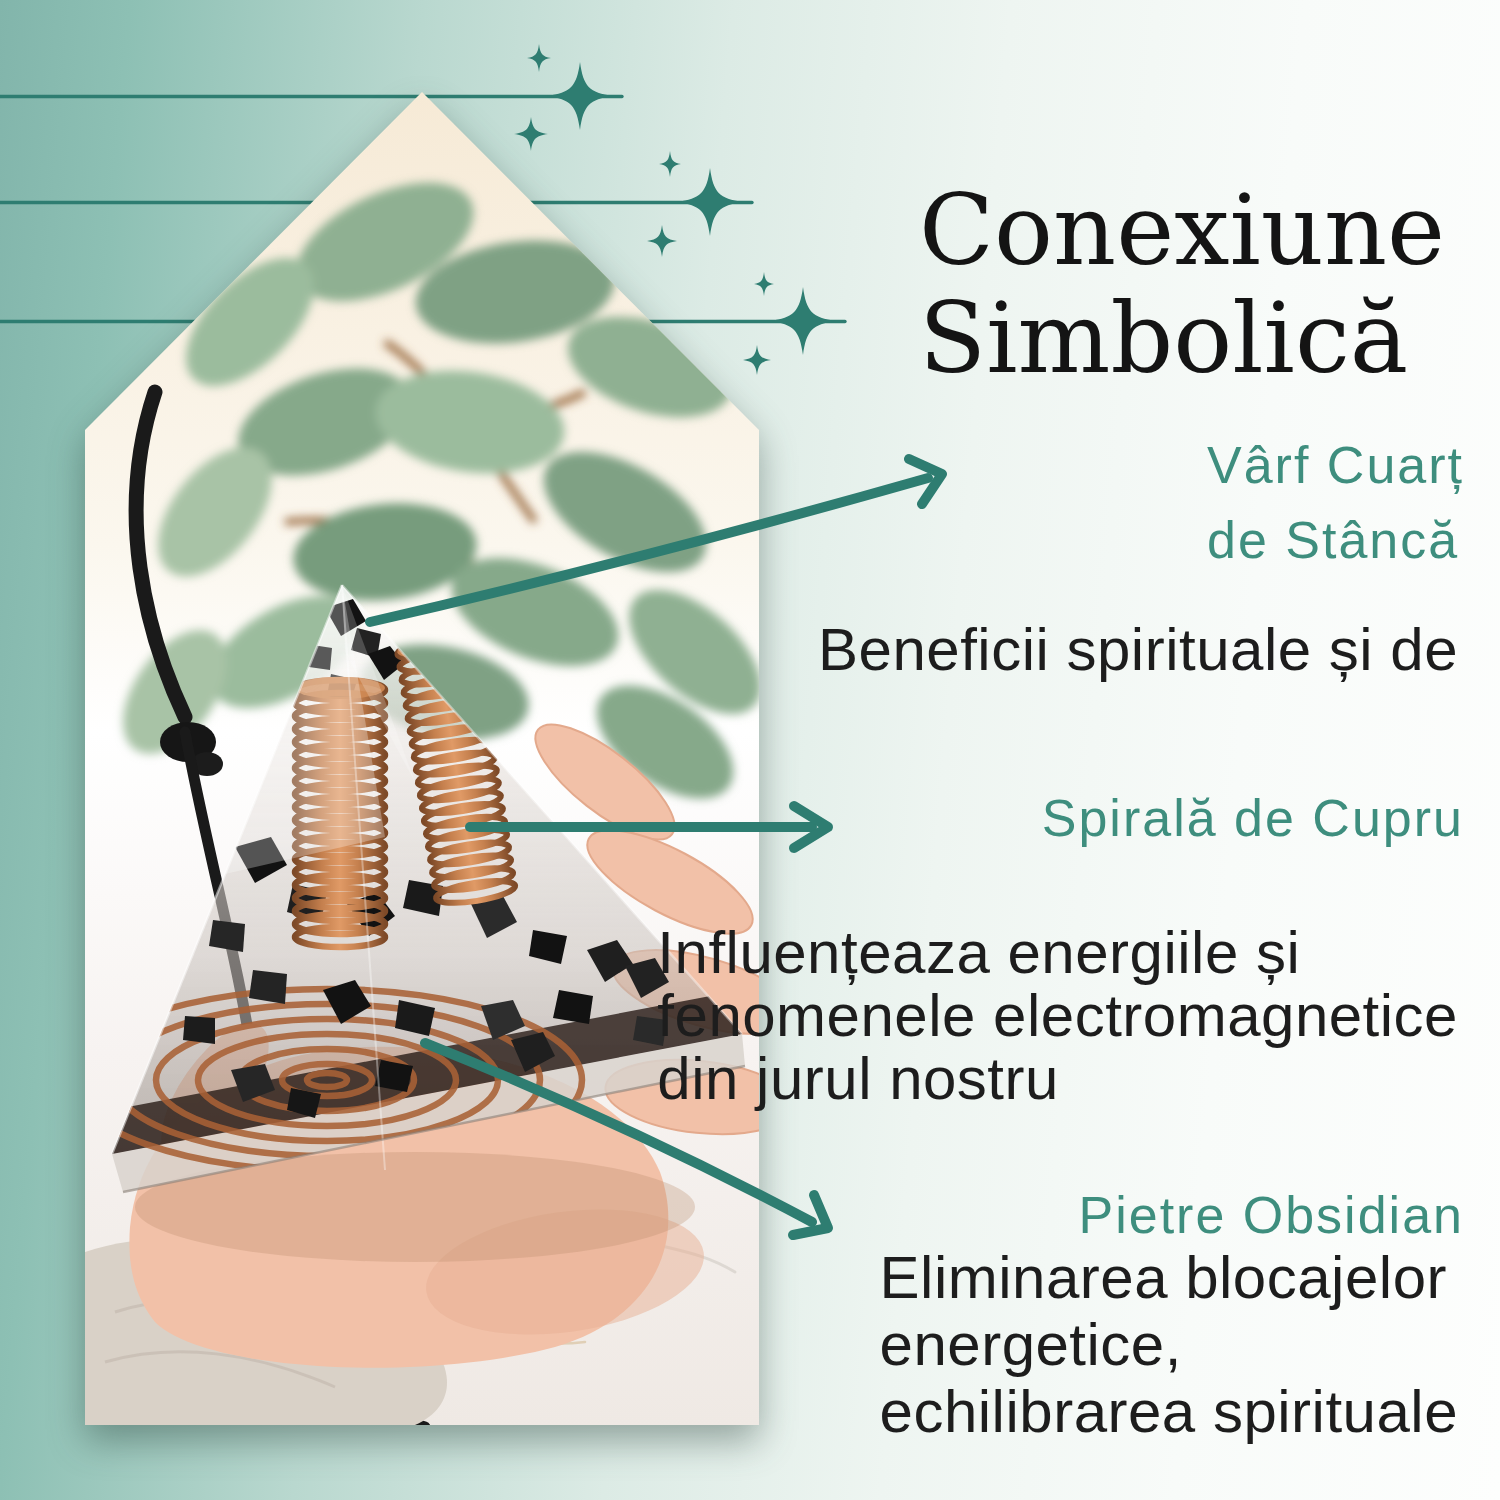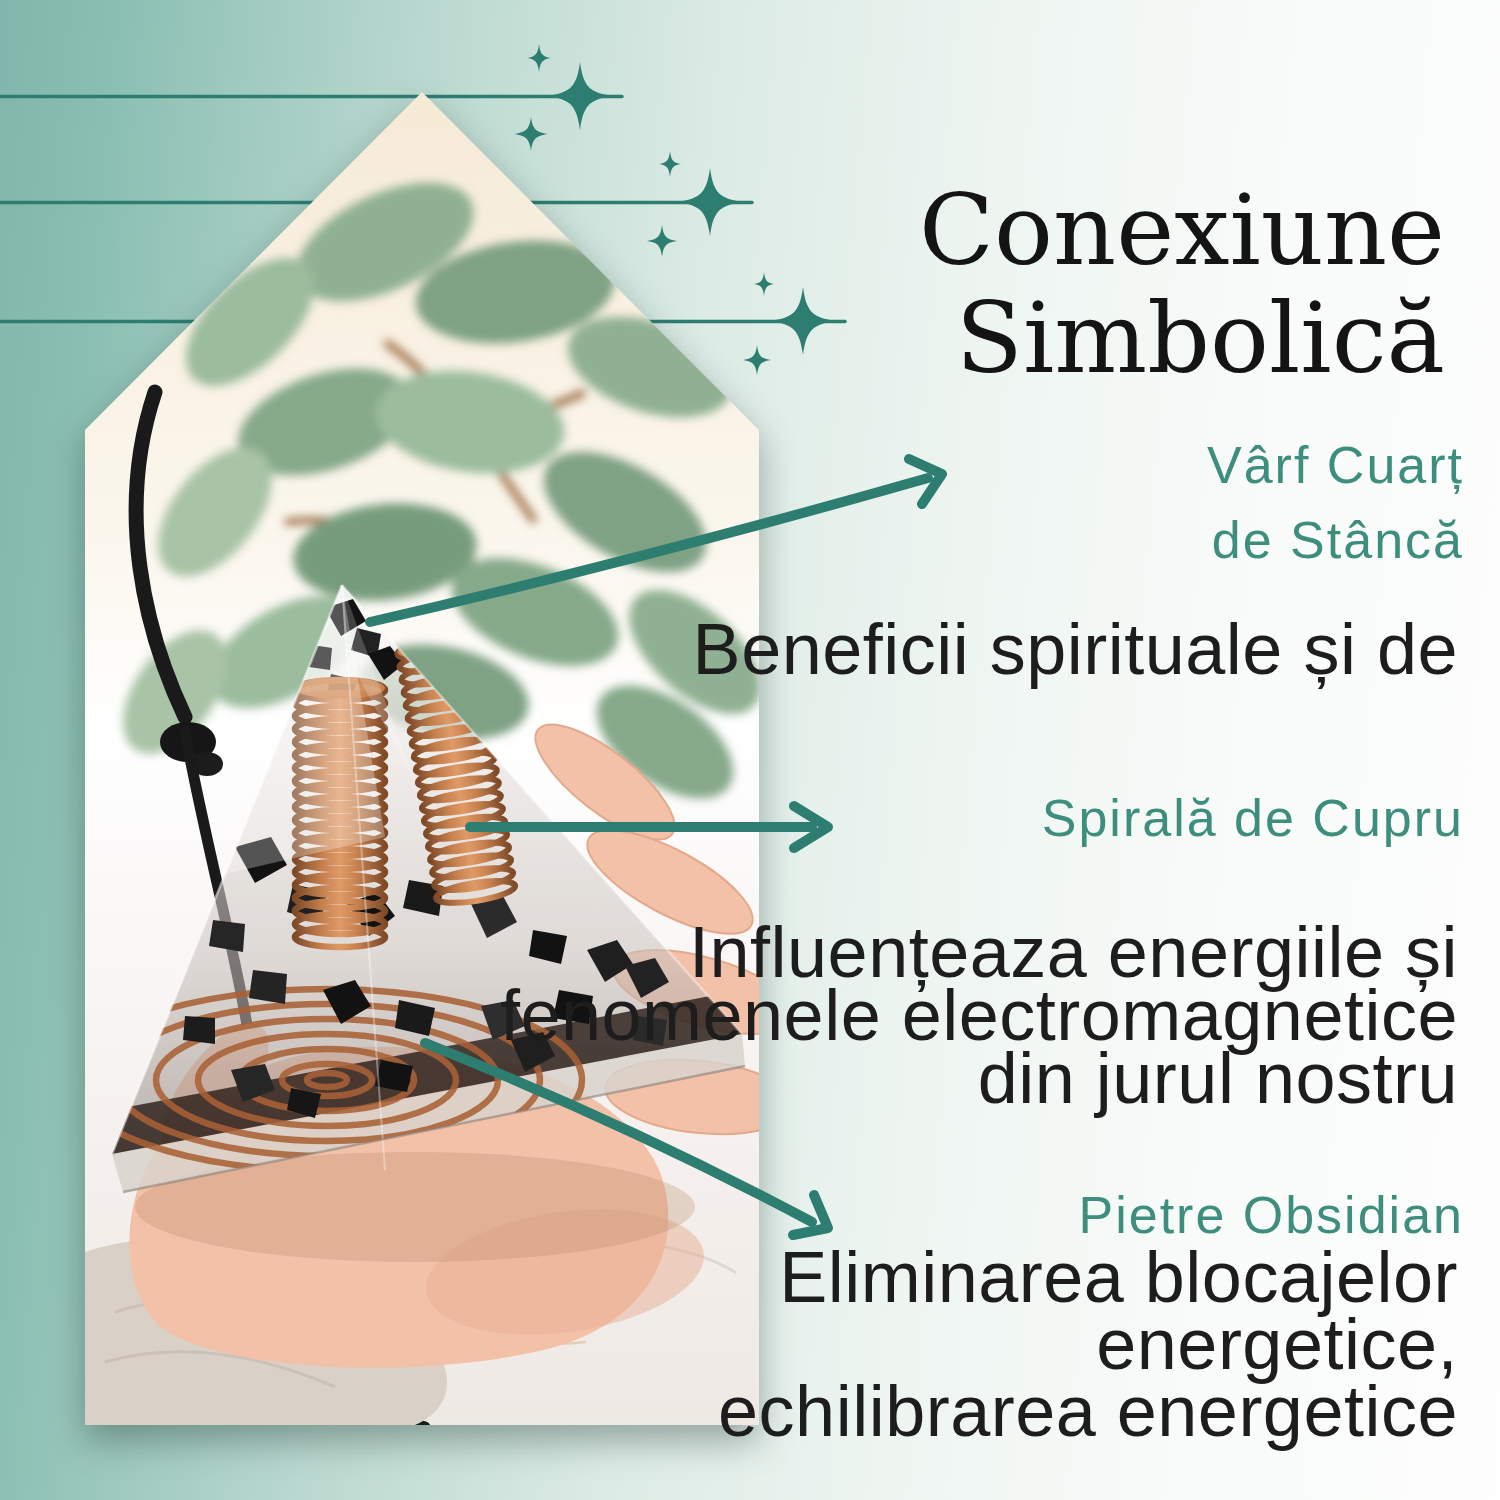--- a/index.html
+++ b/index.html
@@ -20,38 +20,38 @@
     position:absolute;left:85px;top:92px;width:674px;height:1333px;z-index:2;
     filter:drop-shadow(0 16px 18px rgba(30,55,48,.40));
   }
   .photo{
     width:100%;height:100%;
     clip-path:polygon(50% 0%, 100% 25.36%, 100% 100%, 0% 100%, 0% 25.36%);
   }
   .photo svg{display:block;width:100%;height:100%;}
   svg.deco-front{z-index:3;}
 
-  .txt{position:absolute;z-index:4;text-align:right;}
+  .txt{position:absolute;z-index:4;}
   .txt div{white-space:nowrap;}
   .title{
     top:176px;right:55px;
     font-family:"DejaVu Serif", serif;
     font-size:98px;line-height:108px;font-weight:400;
     color:var(--title-ink);letter-spacing:0px;
   }
   .h-teal{
     right:36px;color:var(--accent-teal);
     font-size:52px;line-height:75px;font-weight:400;letter-spacing:2px;
   }
   .h1{top:428px;}
   .h2{top:781px;margin-left:30px;}
   .h3{top:1178px;}
   .body{
     right:42px;color:var(--body-ink);
-    font-size:72px;line-height:63px;font-weight:400;letter-spacing:.5px;
+    font-size:60px;line-height:63px;font-weight:400;letter-spacing:.5px;
   }
   .b1{top:618px;}
   .b2{top:921px;}
   .b3{top:1244px;line-height:67px;}
 </style>
 </head>
 <body>
 
 <div class="stage"></div>
 
@@ -315,14 +315,14 @@
   <div>fenomenele electromagnetice</div>
   <div>din jurul nostru</div>
 </div>
 
 <div class="txt h-teal h3">
   <div>Pietre Obsidian</div>
 </div>
 <div class="txt body b3">
   <div>Eliminarea blocajelor</div>
   <div>energetice,</div>
-  <div>echilibrarea energetice</div>
+  <div>echilibrarea spirituale</div>
 </div>
 
 </body></html>

